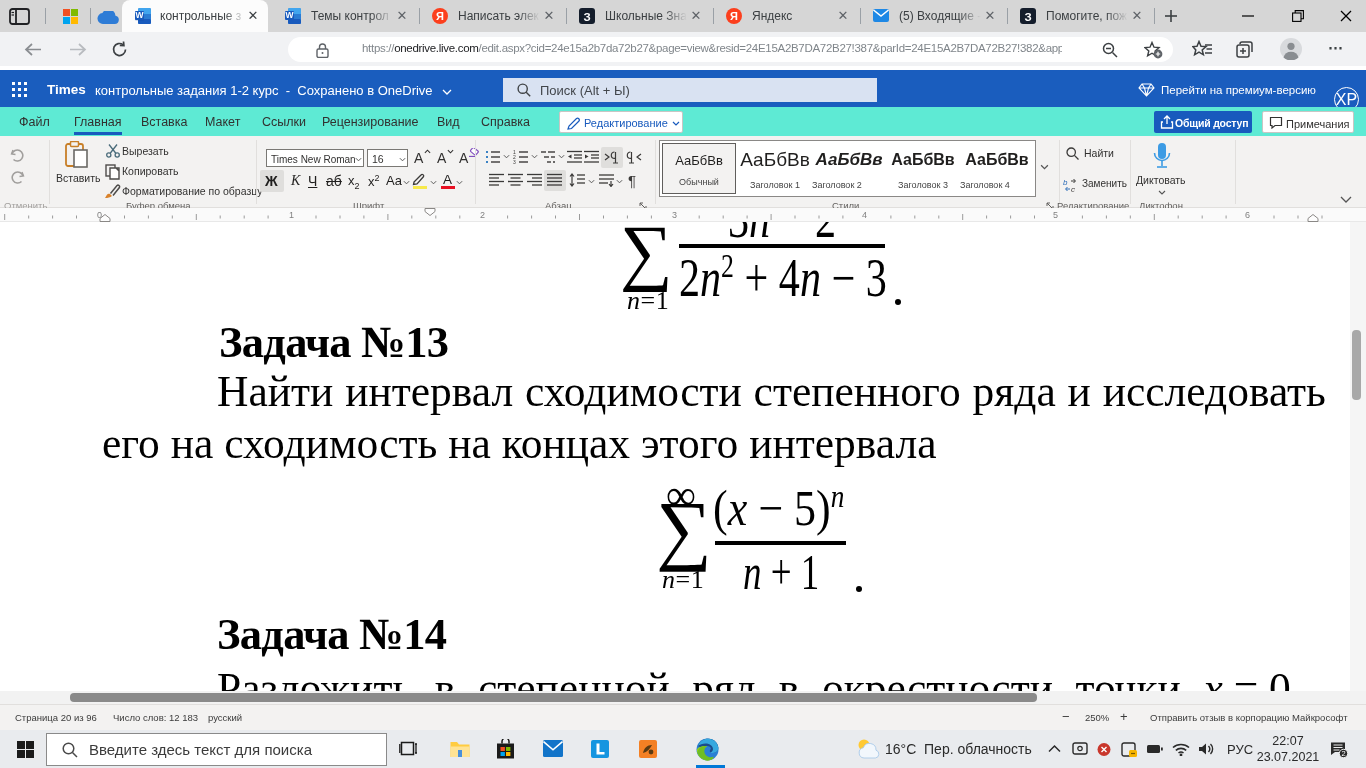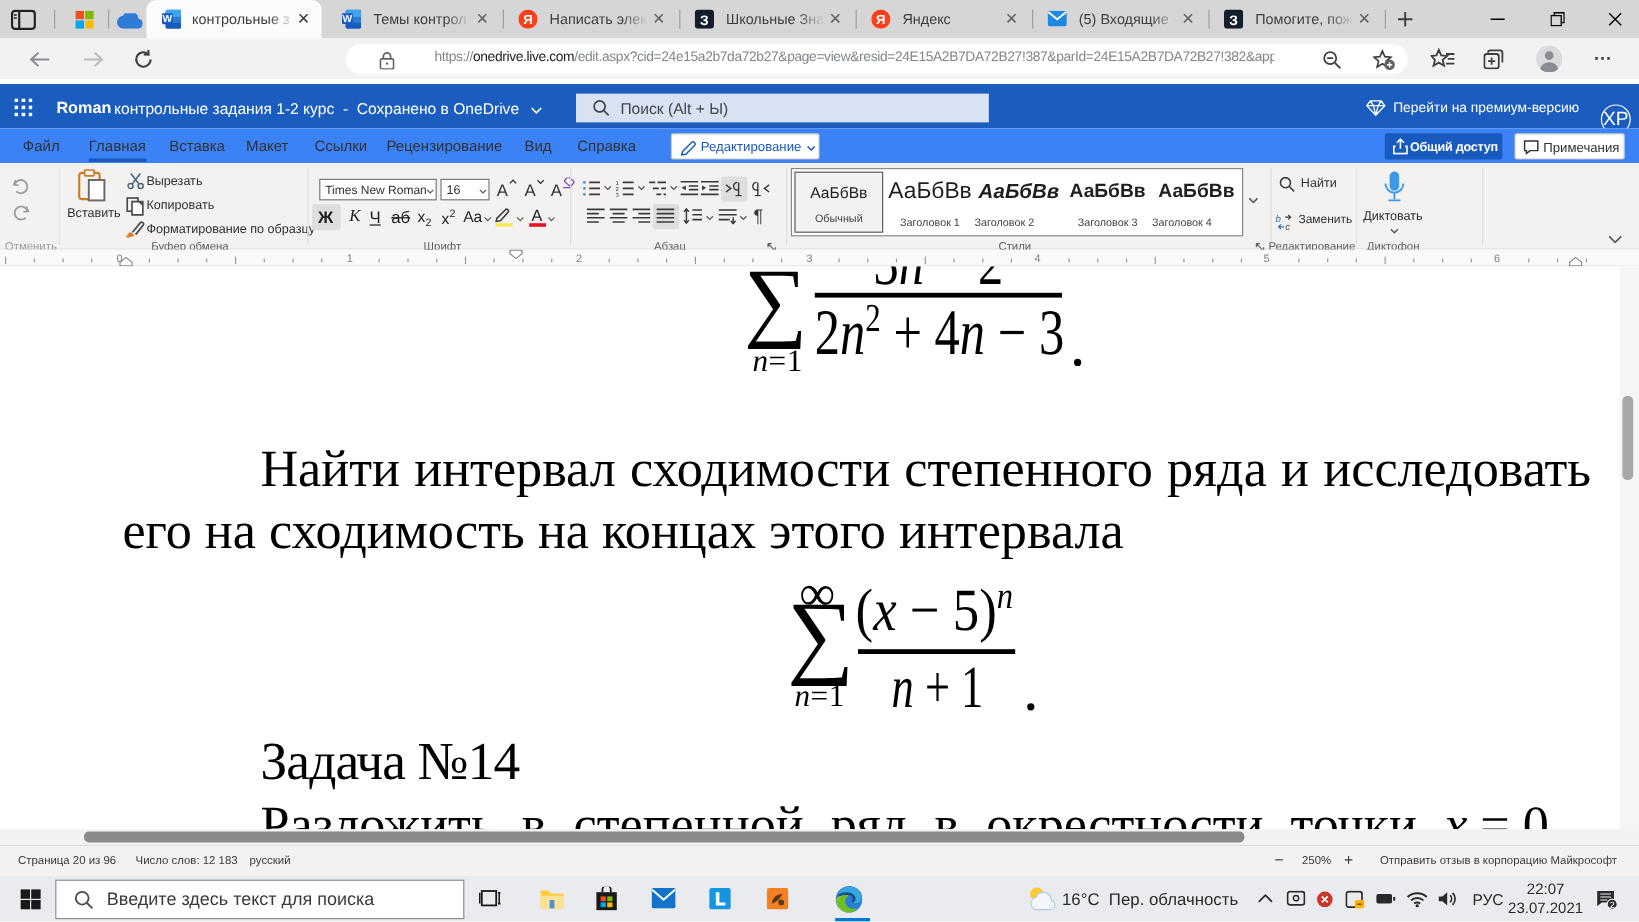--- a/index.html
+++ b/index.html
@@ -13,21 +13,21 @@
   .tab .tx { position:absolute; top:9px; width:14px; height:14px; color:#5F6368; font-size:13px; line-height:14px; text-align:center; }
   .tabsep { position:absolute; top:8px; width:1px; height:16px; background:#9AA0A6; }
   .fade { position:absolute; top:8px; width:22px; height:16px; }
   
   #toolbar { left:0; top:32px; width:1366px; height:34px; background:#F1F2F4; }
   #urlpill { position:absolute; left:288px; top:5px; width:885px; height:25px; background:#fff; border-radius:13px; }
   
   #whitegap { left:0; top:66px; width:1366px; height:4px; background:#fff; }
   #bluehdr { left:0; top:70px; width:1366px; height:37px; background:#1A5DBE; color:#fff; }
   
-  #menubar { left:0; top:107px; width:1366px; height:29px; background:#3b82f6; font-size:12.5px; color:#323130; }
+  #menubar { left:0; top:107px; width:1366px; height:29px; background:#5eead4; font-size:12.5px; color:#323130; }
   .mitem { position:absolute; top:6px; }
   
   #ribbon { left:0; top:136px; width:1366px; height:72px; background:#F3F2F1; border-bottom:1px solid #E1DFDD; }
   .rsep { position:absolute; top:4px; width:1px; height:64px; background:#E1DFDD; }
   .rlabel { position:absolute; top:64px; font-size:9.5px; color:#605E5C; white-space:nowrap; }
   .rtext { font-size:10.5px; color:#323130; white-space:nowrap; }
   
   #ruler { left:0; top:208px; width:1366px; height:14px; background:#FAFAFA; border-bottom:1px solid #E8E8E8; }
   .rulnum { position:absolute; top:2px; font-size:9px; color:#808080; }
   
@@ -218,27 +218,27 @@
         <rect x="6" y="0" width="3" height="3"></rect>
         <rect x="12" y="0" width="3" height="3"></rect>
         <rect x="0" y="6" width="3" height="3"></rect>
         <rect x="6" y="6" width="3" height="3"></rect>
         <rect x="12" y="6" width="3" height="3"></rect>
         <rect x="0" y="12" width="3" height="3"></rect>
         <rect x="6" y="12" width="3" height="3"></rect>
         <rect x="12" y="12" width="3" height="3"></rect>
       </g>
     </svg>
-    <div class="abs" style="left:47px;top:12px;font-size:13.5px;font-weight:bold">Roman</div>
+    <div class="abs" style="left:47px;top:12px;font-size:13.5px;font-weight:bold">Times</div>
     <div class="abs" style="left:95px;top:13px;font-size:13px">контрольные задания 1-2 курс&nbsp; -&nbsp; Сохранено в OneDrive
       <svg style="display:inline-block;margin-left:6px" width="10" height="6" viewBox="0 0 10 6">
         <path d="M1 1 L5 5 L9 1" fill="none" stroke="#fff" stroke-width="1.3"></path>
       </svg></div>
 
-    <div class="abs" style="left:480px;top:8px;width:344px;height:24px;background:#D9E2F2;border-radius:0">
+    <div class="abs" style="left:503px;top:8px;width:374px;height:24px;background:#D9E2F2;border-radius:0">
       <svg class="abs" style="left:14px;top:5px" width="14" height="14" viewBox="0 0 14 14">
         <circle cx="5.7" cy="5.7" r="4.6" fill="none" stroke="#404346" stroke-width="1.4"></circle>
         <line x1="9.2" y1="9.2" x2="13.2" y2="13.2" stroke="#404346" stroke-width="1.4"></line>
       </svg>
       <div class="abs" style="left:37px;top:5px;font-size:13px;color:#42464B">Поиск (Alt + Ы)</div>
     </div>
 
     <svg class="abs" style="left:1138px;top:13px" width="17" height="14" viewBox="0 0 17 14">
       <path d="M4 1 H13 L16 5 L8.5 13 L1 5 Z M1 5 H16 M4 1 L6.5 5 L8.5 13 L10.5 5 L13 1 M6.5 5 H10.5" fill="none" stroke="#fff" stroke-width="1.1"></path>
     </svg>
@@ -641,32 +641,33 @@
   </div>
   <div class="abs" id="doc">
 
     <div class="abs serif nw" style="left:728px;top:-30px;font-size:54px;line-height:1;transform:scale(.78,1);transform-origin:0 0">3<i>n</i> − 2</div>
     <div class="abs serif nw" style="left:620px;top:-8px;font-size:74px;line-height:1">∑</div>
     <div class="abs serif nw" style="left:627px;top:66px;font-size:26px;line-height:1;letter-spacing:.5px"><i>n</i>=1</div>
     <div class="abs" style="left:679px;top:22px;width:206px;height:3.5px;background:#000"></div>
     <div class="abs serif nw" style="left:679px;top:28px;font-size:54px;line-height:1;transform:scale(.78,1);transform-origin:0 0">2<i>n</i><sup style="font-size:33px">2</sup> + 4<i>n</i> − 3</div>
     <div class="abs" style="left:895px;top:77px;width:6px;height:6px;background:#000;border-radius:50%"></div>
 
+    <div class="abs serif nw" style="left:219px;top:98px;font-size:44.5px;font-weight:bold;line-height:1;letter-spacing:-.7px">Задача №13</div>
     <div class="abs serif nw" style="left:102px;top:200px;font-size:43.5px;line-height:1">его на сходимость на концах этого интервала</div>
     <div class="abs serif nw" style="left:217px;top:148px;font-size:43.5px;line-height:1;word-spacing:1px">Найти интервал сходимости степенного ряда и исследовать</div>
 
     <div class="abs serif nw" style="left:666px;top:252px;font-size:42px;line-height:1">∞</div>
     <div class="abs serif nw" style="left:656px;top:268px;font-size:78px;line-height:1">∑</div>
     <div class="abs serif nw" style="left:662px;top:345px;font-size:26px;line-height:1;letter-spacing:.5px"><i>n</i>=1</div>
     <div class="abs serif nw" style="left:713px;top:259px;font-size:50px;line-height:1;transform:scale(.88,1);transform-origin:0 0">(<i>x</i> − 5)<sup style="font-size:31px"><i>n</i></sup></div>
     <div class="abs" style="left:715px;top:319px;width:131px;height:3.5px;background:#000"></div>
     <div class="abs serif nw" style="left:743px;top:325px;font-size:50px;line-height:1;transform:scale(.74,1);transform-origin:0 0"><i>n</i> + 1</div>
     <div class="abs" style="left:856px;top:364px;width:6px;height:6px;background:#000;border-radius:50%"></div>
 
-    <div class="abs serif nw" style="left:217px;top:390px;font-size:44.5px;font-weight:normal;line-height:1;letter-spacing:-.7px">Задача №14</div>
+    <div class="abs serif nw" style="left:217px;top:390px;font-size:44.5px;font-weight:bold;line-height:1;letter-spacing:-.7px">Задача №14</div>
     <div class="abs serif nw" style="left:217px;top:445px;font-size:43.5px;line-height:1;word-spacing:11.7px">Разложить в степенной ряд в окрестности точки <span style="word-spacing:0"><i>x</i> = 0</span></div>
 
     <div class="abs" style="left:1350px;top:0;width:16px;height:469px;background:#F5F5F5"></div>
     <div class="abs" style="left:1352px;top:108px;width:9px;height:70px;background:#A8A8A8;border-radius:4px"></div>
   </div>
   <div class="abs" id="hscroll">
     <div id="hthumb"></div>
   </div>
   <div class="abs" id="statusbar">
     <div class="abs" style="left:15px;top:7px">Страница 20 из 96</div>

